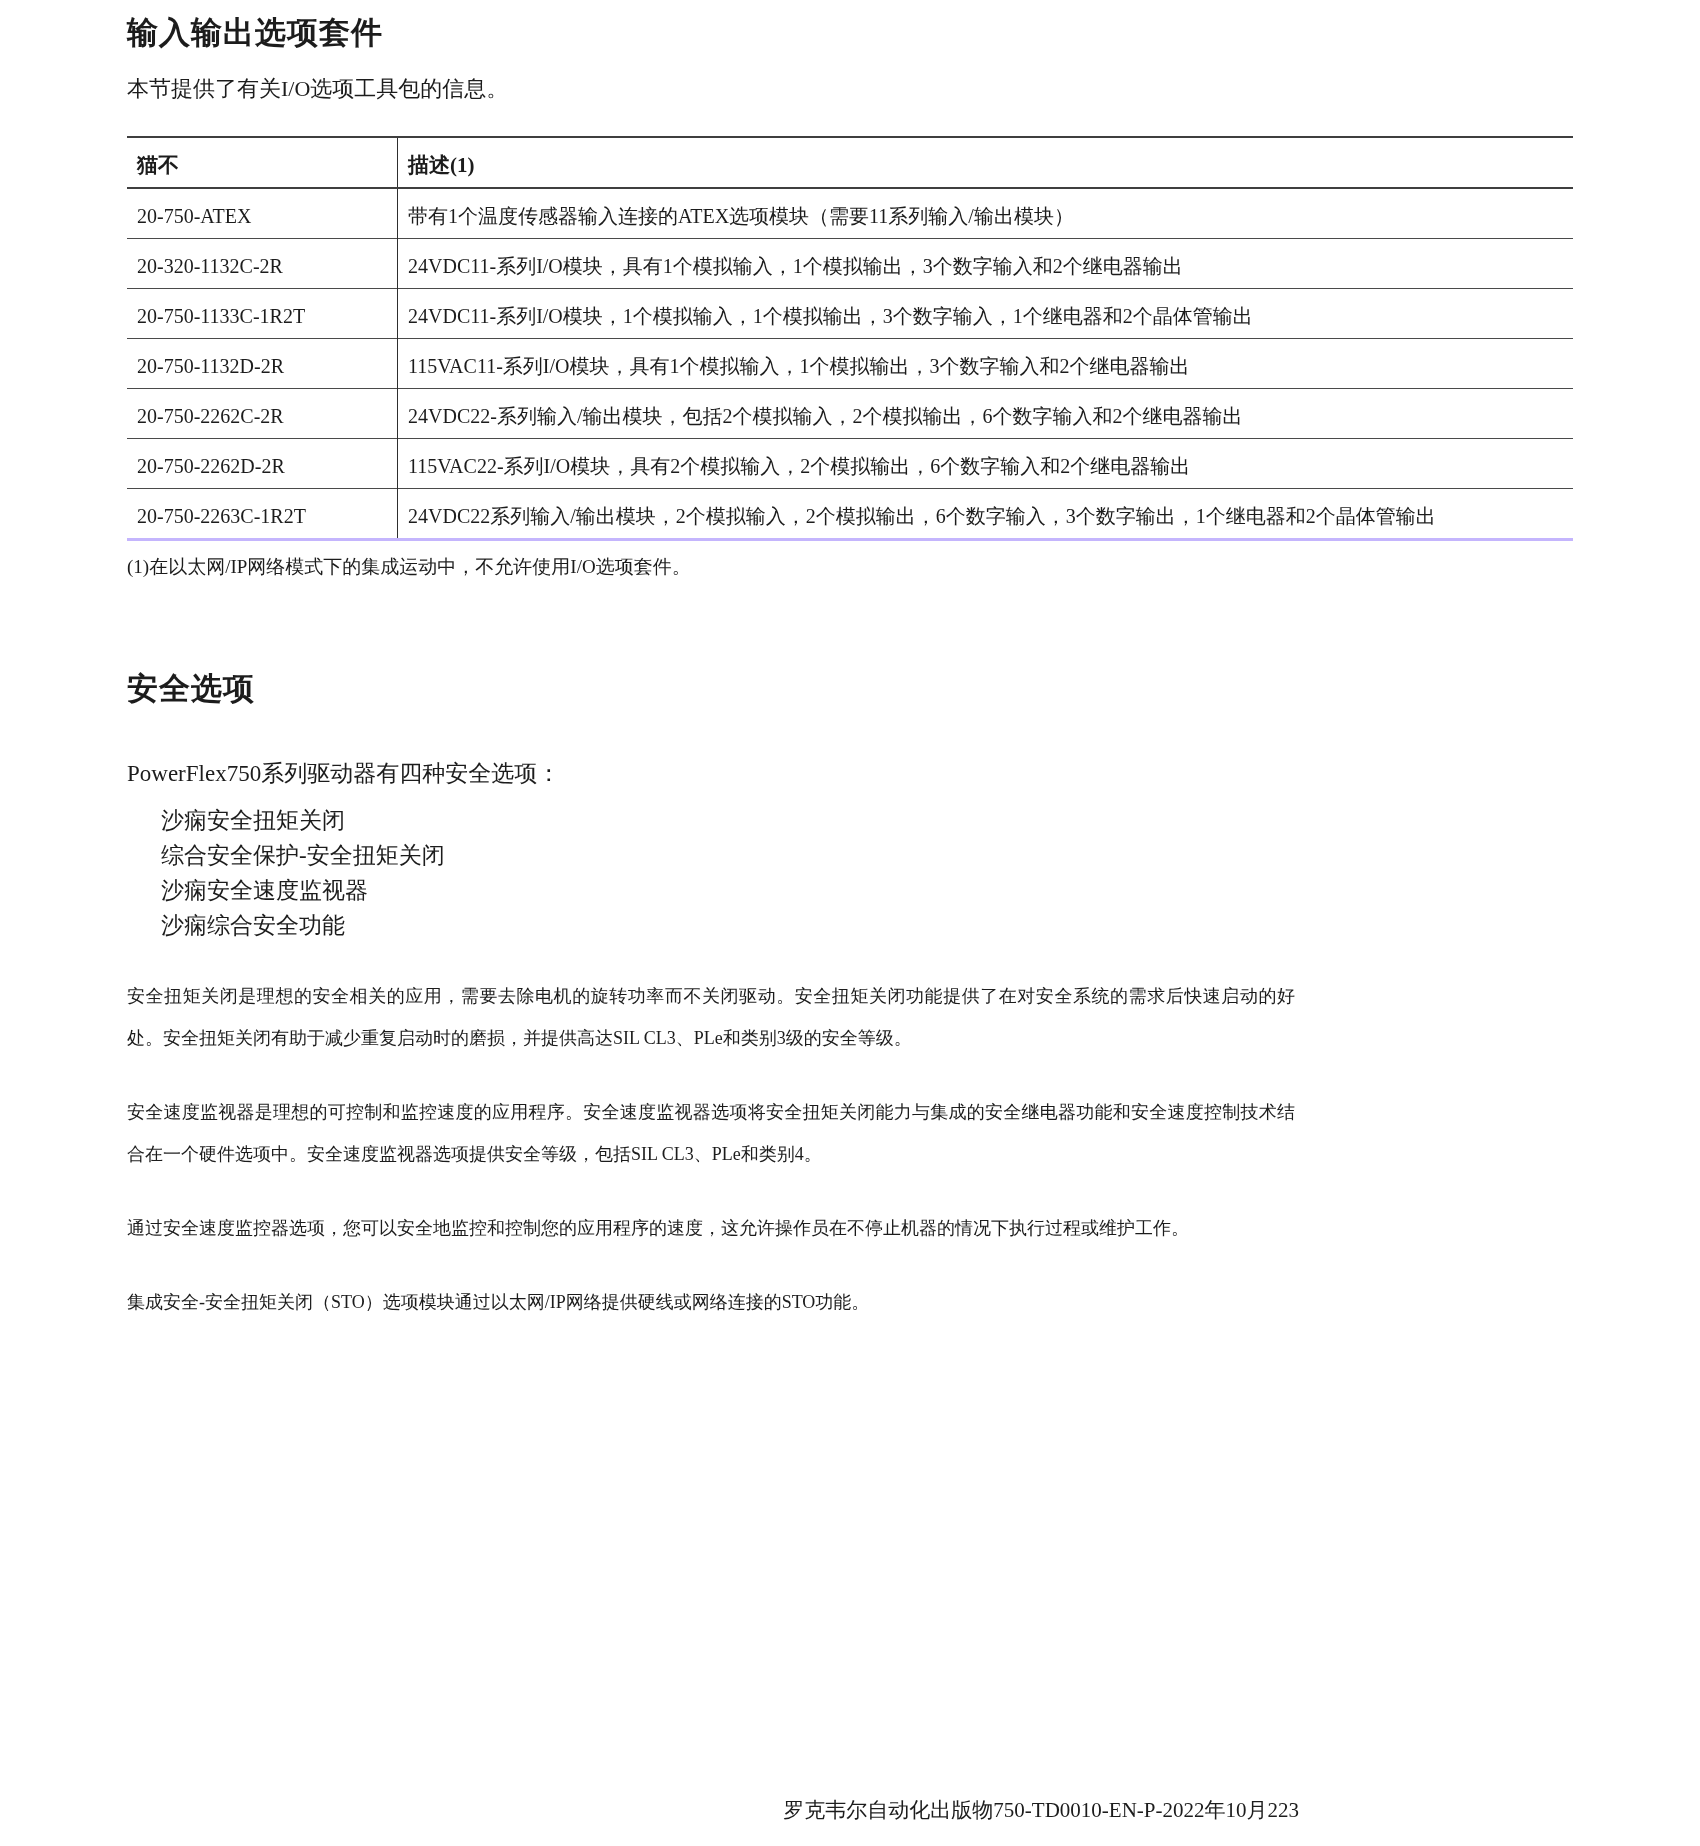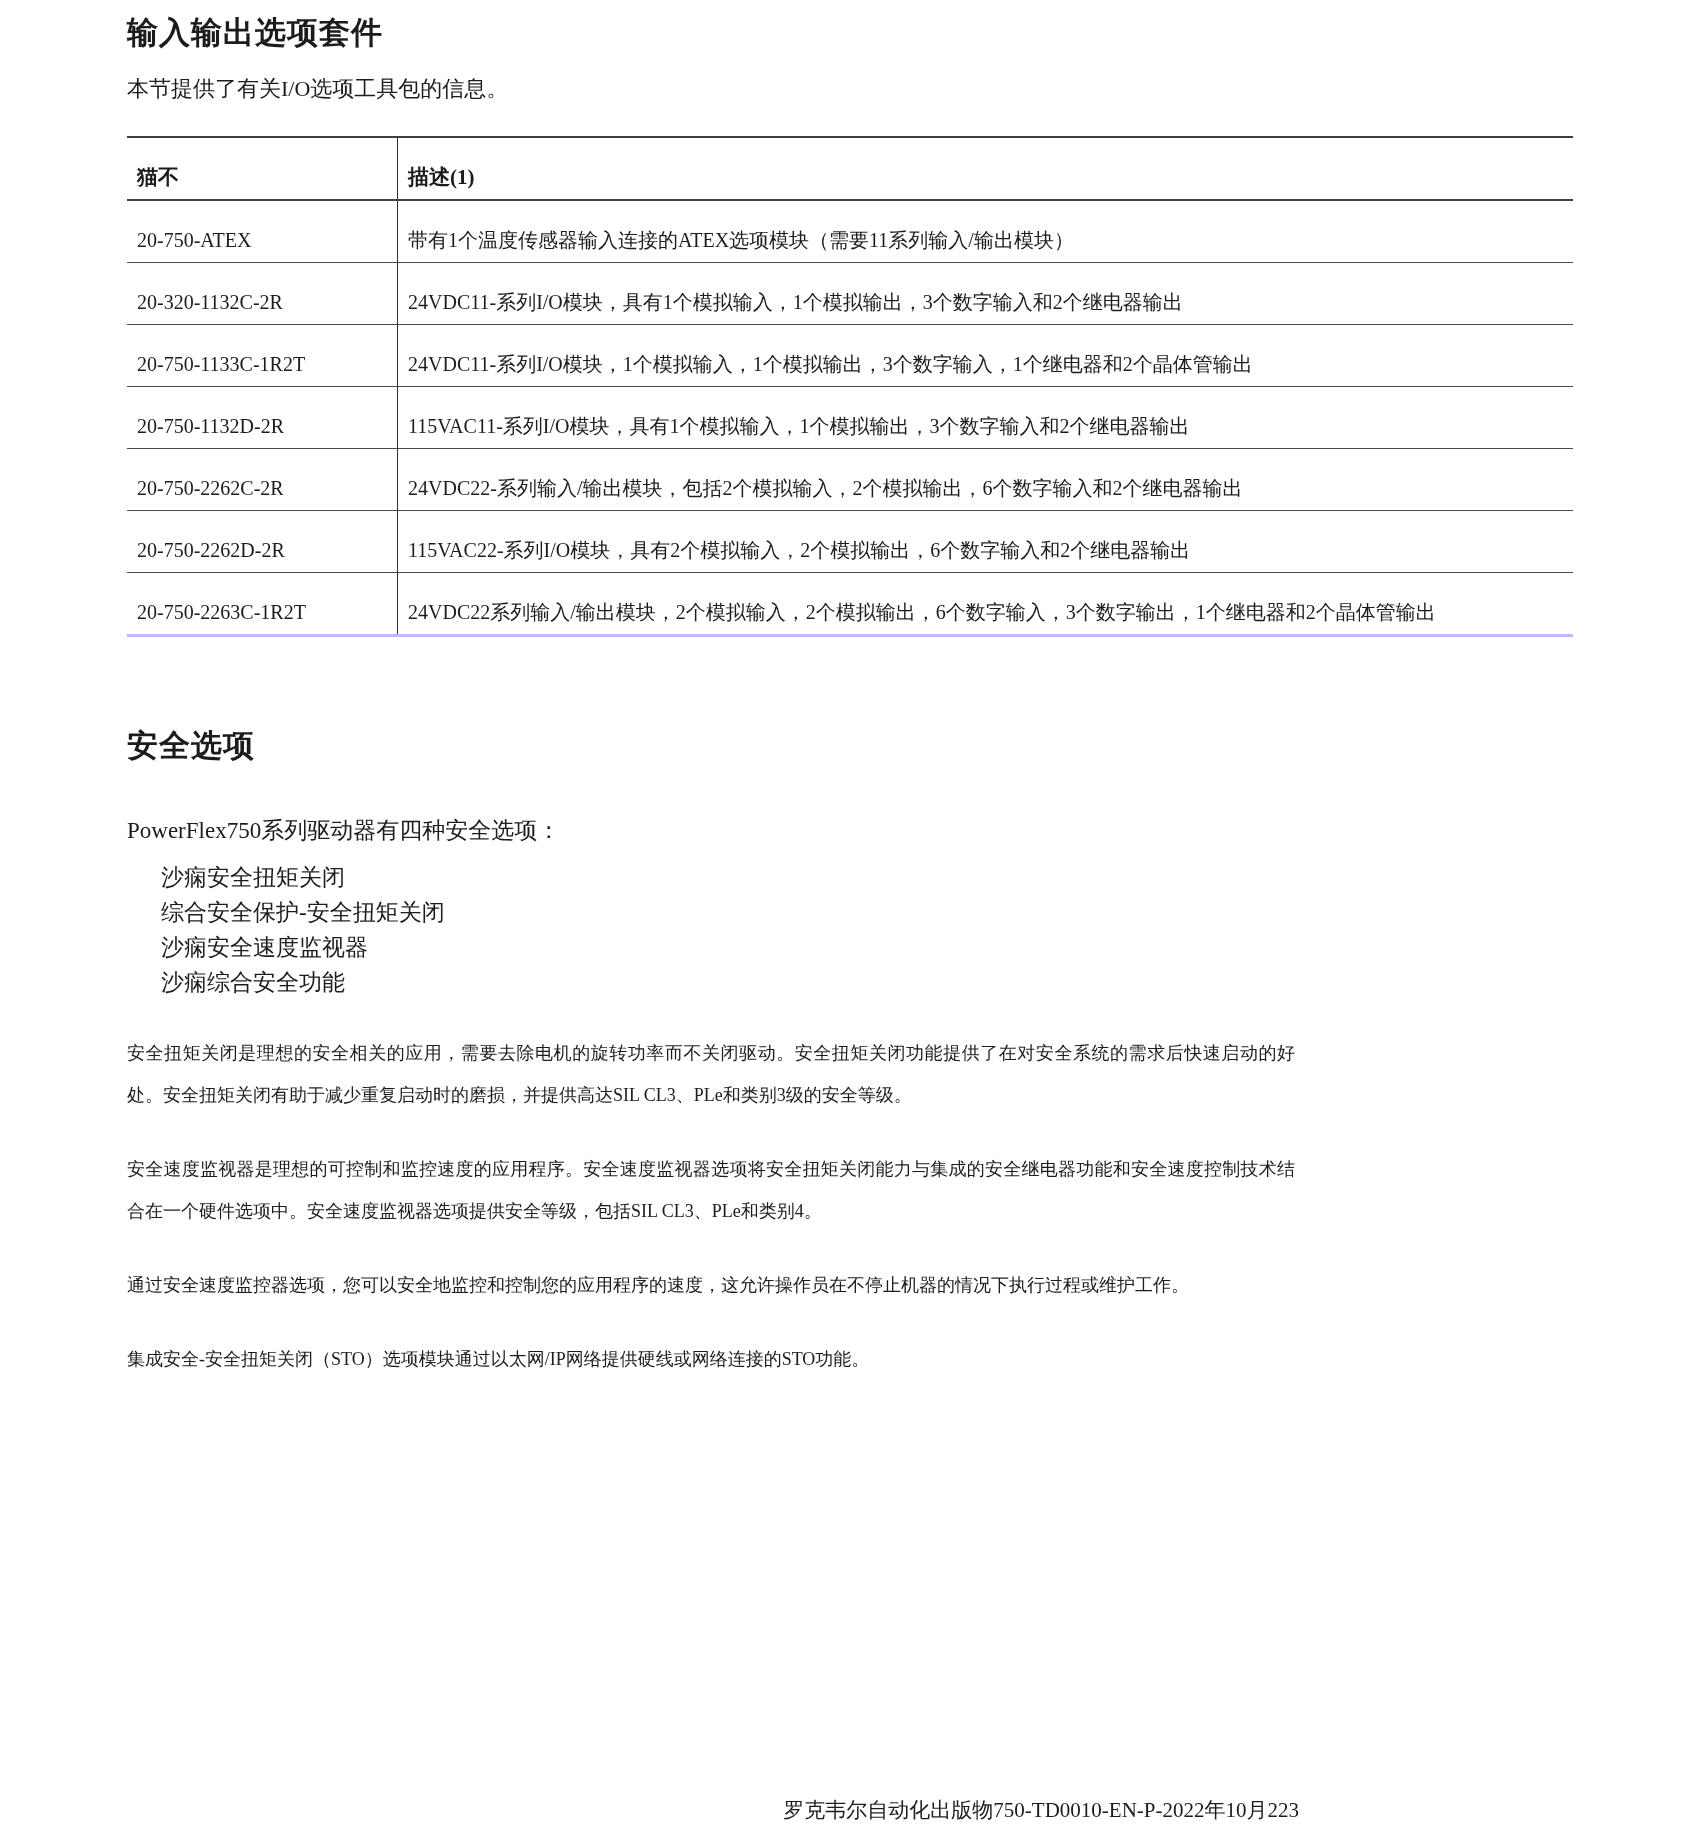--- a/index.html
+++ b/index.html
@@ -43,21 +43,21 @@
   }
   table.io-table tbody tr {
     border-bottom: 1.5px solid #4a4a4a;
   }
   table.io-table tbody tr:last-child {
     border-bottom: 3px solid #c4b5fd;
   }
   table.io-table th,
   table.io-table td {
     text-align: left;
-    padding: 26px 12px 9px 10px;
+    padding: 14px 12px 9px 10px;
     vertical-align: middle;
     line-height: 26px;
     font-weight: normal;
   }
   table.io-table th {
     font-weight: bold;
     font-size: 21px;
   }
   table.io-table th:first-child,
   table.io-table td:first-child {
@@ -142,20 +142,21 @@
         <td>20-750-2262D-2R</td>
         <td>115VAC22-系列I/O模块，具有2个模拟输入，2个模拟输出，6个数字输入和2个继电器输出</td>
       </tr>
       <tr>
         <td>20-750-2263C-1R2T</td>
         <td>24VDC22系列输入/输出模块，2个模拟输入，2个模拟输出，6个数字输入，3个数字输出，1个继电器和2个晶体管输出</td>
       </tr>
     </tbody>
   </table>
 
+  <p class="footnote">(1)在以太网/IP网络模式下的集成运动中，不允许使用I/O选项套件。</p>
 
   <h2 class="doc-title2">安全选项</h2>
 
   <p class="safety-intro">PowerFlex750系列驱动器有四种安全选项：</p>
 
   <div class="option-list">
     <div>沙痫安全扭矩关闭</div>
     <div>综合安全保护-安全扭矩关闭</div>
     <div>沙痫安全速度监视器</div>
     <div>沙痫综合安全功能</div>

